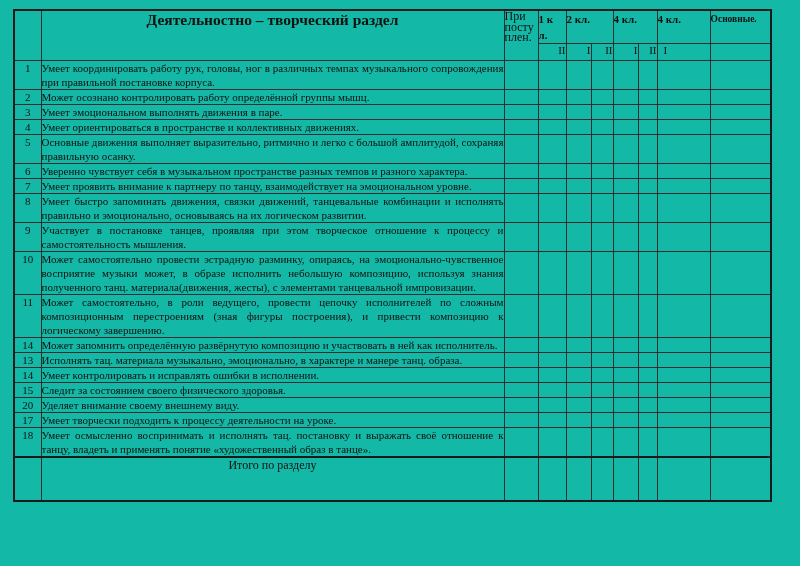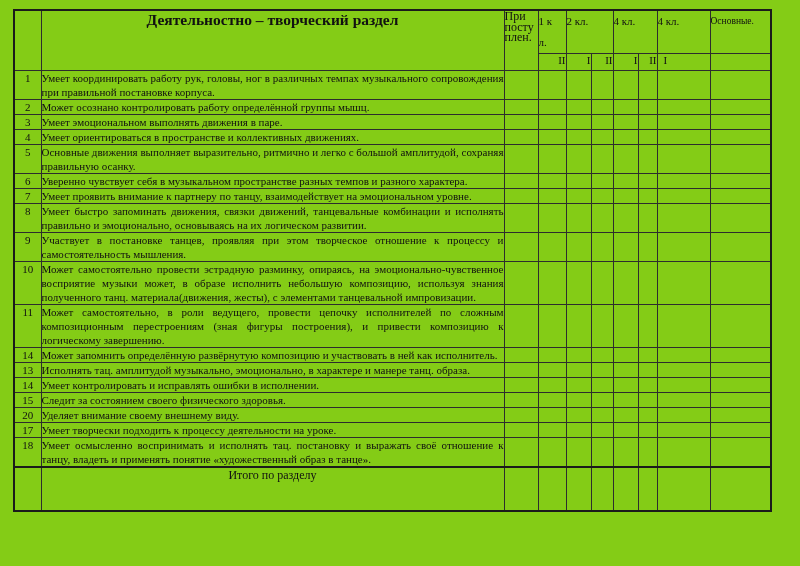--- a/index.html
+++ b/index.html
@@ -12,21 +12,21 @@
     height: 566px;
     font-family: "Liberation Serif", serif;
     color: #111111;
     position: relative;
     overflow: hidden;
   }
   .page {
     position: absolute;
     left: 0; top: 0;
     width: 800px; height: 566px;
-    background: #84cc16;
+    background: #14b8a6;
   }
   table.grid {
     position: absolute;
     left: 13px;
     top: 9px;
     width: 757px;
     border-collapse: collapse;
     table-layout: fixed;
     border: 2px solid #1b1b1b;
   }
@@ -46,22 +46,23 @@
     padding-top: 3px;
   }
   td.adm-cell {
     font-size: 12px;
     line-height: 10.5px;
     padding: 2px 1px 0 3px;
     white-space: pre-line;
   }
   td.ghead {
     font-size: 11px;
-    line-height: 21px;
+    line-height: 16px;
     padding: 2px 0 0 5px;
+    font-weight: bold;
   }
   td.g1-cell { white-space: pre-line; padding-left: 4px; }
   td.roman {
     font-size: 11px;
     line-height: 13px;
     text-align: right;
     padding-top: 1px;
   }
   td.roman.left { text-align: left; padding-left: 6px; }
   td.hb { border-bottom: 2px solid #1b1b1b; }
@@ -268,21 +269,21 @@
           <td></td>
           <td></td>
           <td></td>
           <td></td>
           <td></td>
           <td></td>
           <td></td>
         </tr>
         <tr>
           <td class="num-cell">13</td>
-          <td class="text-cell">Исполнять тац. амплитудой музыкально, эмоционально, в характере и манере танц. образа.</td>
+          <td class="text-cell">Исполнять тац. материала музыкально, эмоционально, в характере и манере танц. образа.</td>
           <td></td>
           <td></td>
           <td></td>
           <td></td>
           <td></td>
           <td></td>
           <td></td>
           <td></td>
         </tr>
         <tr>

